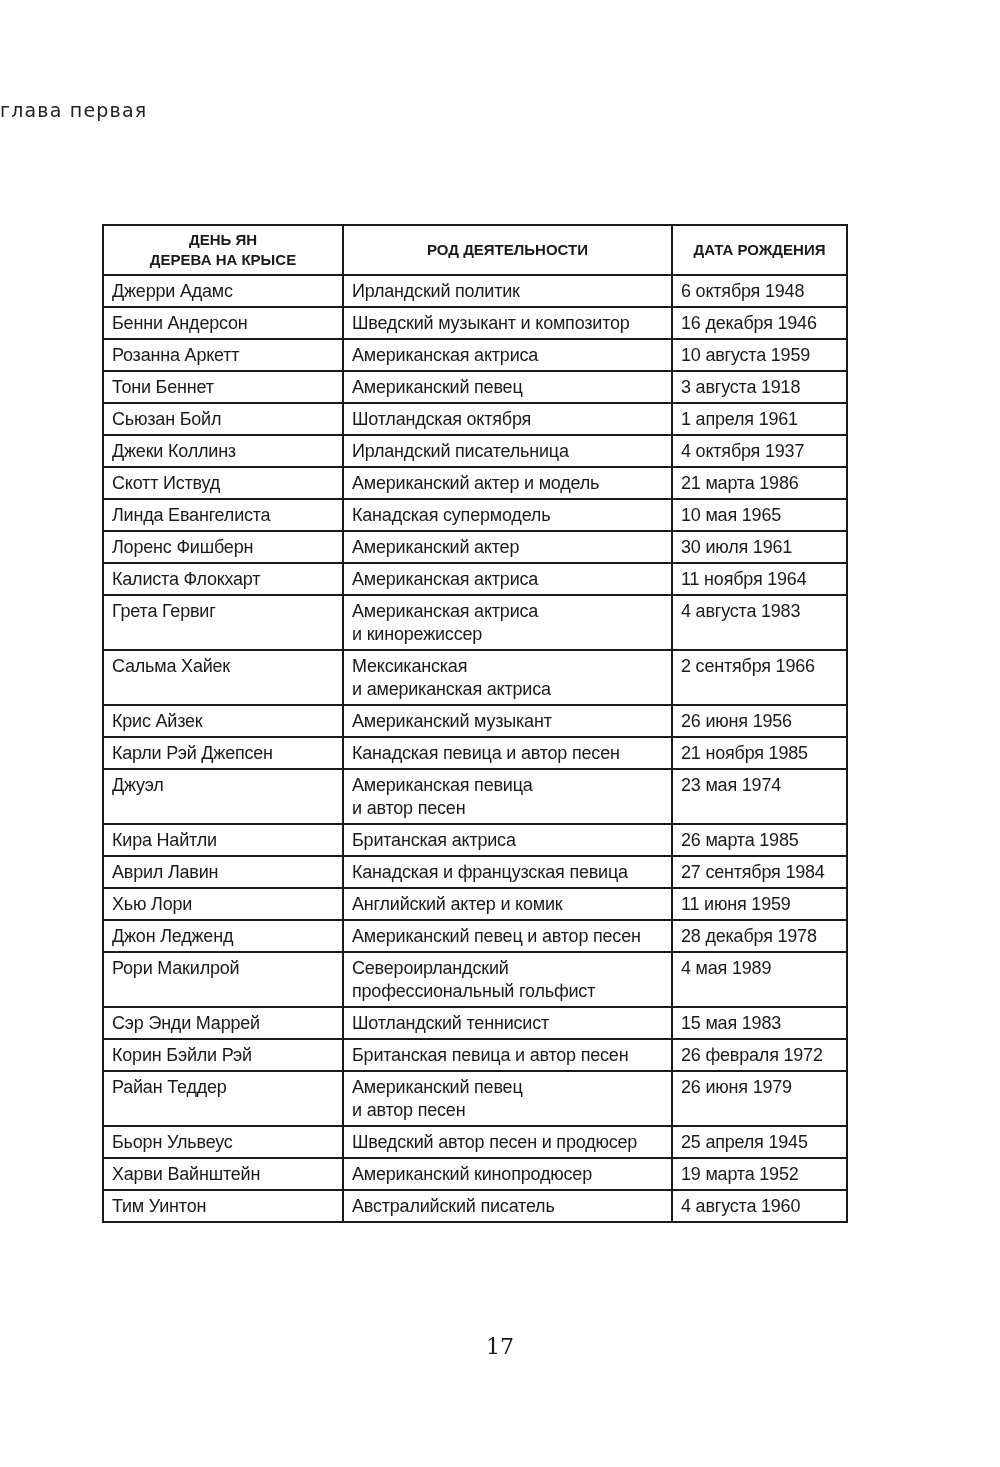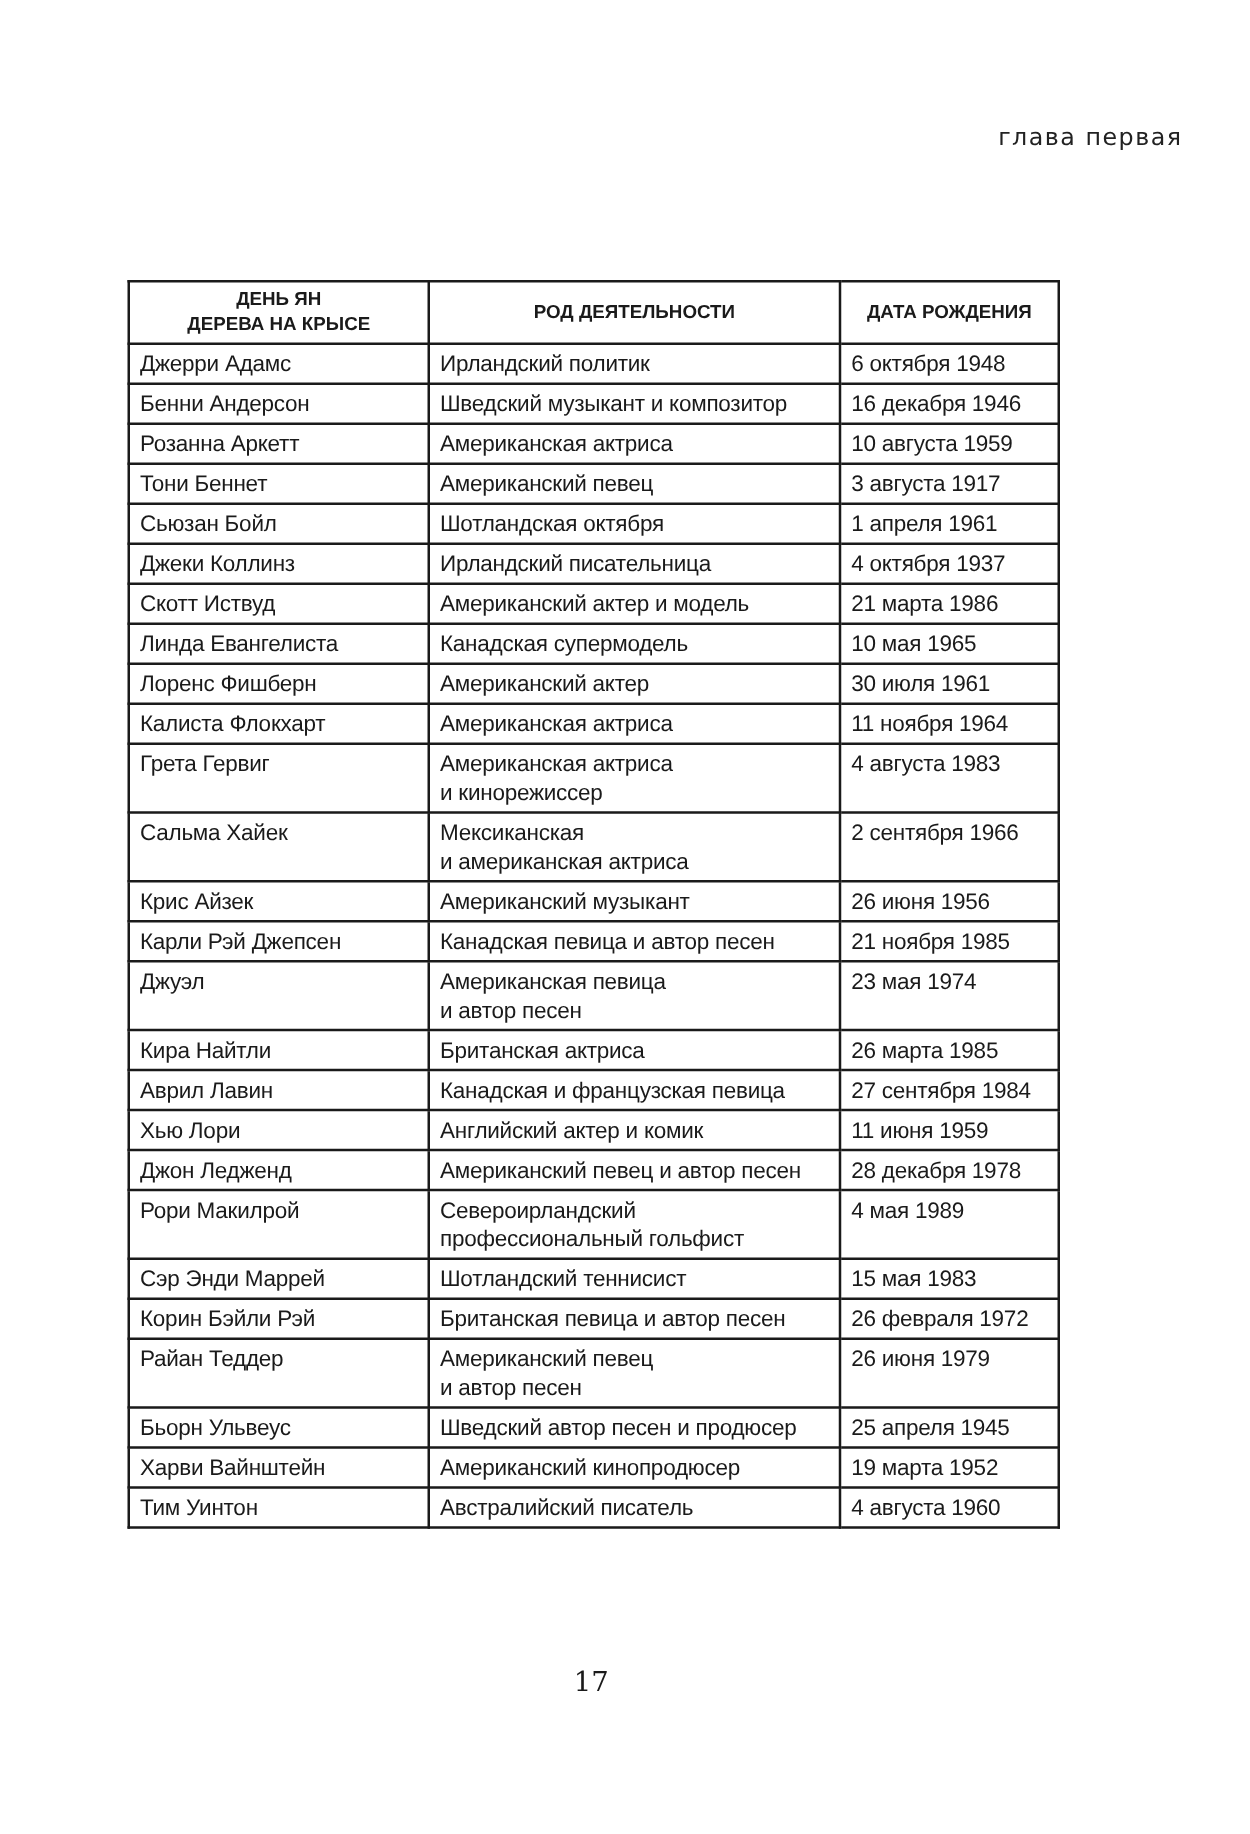--- a/index.html
+++ b/index.html
@@ -12,21 +12,21 @@
       height: 1467px;
       position: relative;
       overflow: hidden;
       color: #1a1a1a;
     }
     .running-head {
       position: absolute;
       top: 99px;
       left: 0;
       width: 946px;
-      text-align: right;
+      text-align: left;
       font-family: "DejaVu Sans", sans-serif;
       font-size: 19px;
       letter-spacing: 1.2px;
       color: #222;
     }
     .table-wrap {
       position: absolute;
       left: 102px;
       top: 224px;
       width: 783px;
@@ -64,20 +64,21 @@
     }
     .page-number {
       position: absolute;
       top: 1334px;
       left: 0;
       width: 946px;
       text-align: center;
       font-family: "DejaVu Serif", serif;
       font-size: 22px;
       color: #1a1a1a;
+      padding-left: 27px;
     }
   </style>
 </head>
 <body>
 
 <div class="running-head">глава первая</div>
 
 <div class="table-wrap">
   <table>
     <colgroup>
@@ -105,21 +106,21 @@
           <td>16 декабря 1946</td>
         </tr>
         <tr>
           <td>Розанна Аркетт</td>
           <td>Американская актриса</td>
           <td>10 августа 1959</td>
         </tr>
         <tr>
           <td>Тони Беннет</td>
           <td>Американский певец</td>
-          <td>3 августа 1917</td>
+          <td>3 августа 1918</td>
         </tr>
         <tr>
           <td>Сьюзан Бойл</td>
           <td>Шотландская октября</td>
           <td>1 апреля 1961</td>
         </tr>
         <tr>
           <td>Джеки Коллинз</td>
           <td>Ирландский писательница</td>
           <td>4 октября 1937</td>

